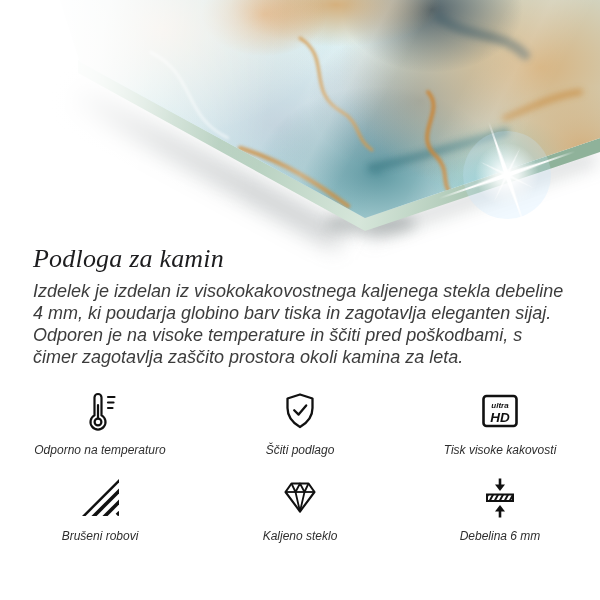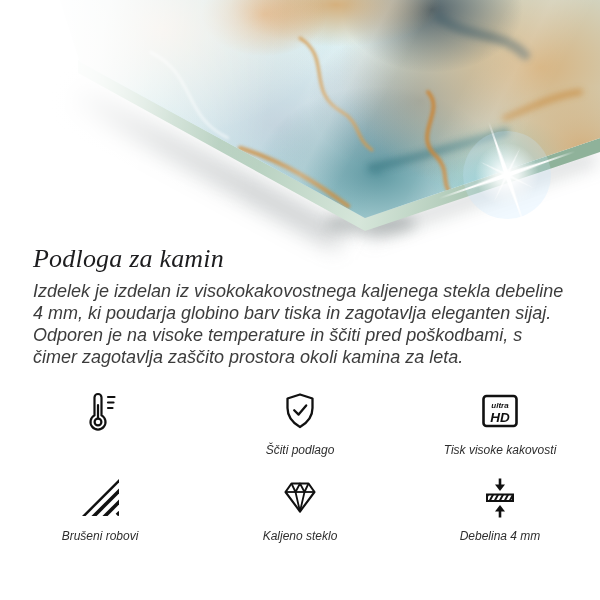--- a/index.html
+++ b/index.html
@@ -139,20 +139,21 @@
           <path d="M16.5 26.4 L16.5 8.5 A3.5 3.5 0 0 1 23.5 8.5 L23.5 26.4 A7.5 7.5 0 1 1 16.5 26.4 Z" stroke-width="2.2" stroke-linejoin="round"></path>
           <line x1="20" y1="16" x2="20" y2="29" stroke-width="2.2" stroke-linecap="round"></line>
           <circle cx="20" cy="33" r="3.4" stroke-width="2.2"></circle>
           <g stroke-width="2.2" stroke-linecap="round">
             <line x1="30" y1="8" x2="36.5" y2="8"></line>
             <line x1="30" y1="13.5" x2="35.5" y2="13.5"></line>
             <line x1="30" y1="19" x2="34.5" y2="19"></line>
           </g>
         </svg>
       </div>
+      <div class="label">Odporno na temperaturo</div>
     </div>
 
     <div class="feature">
       <div class="ic">
         <svg width="44" height="44" viewBox="0 0 44 44" fill="none" stroke="#111111">
           <path d="M22 5.5 L34.5 9.5 L34.5 19 C34.5 28.5 29 34 22 38 C15 34 9.5 28.5 9.5 19 L9.5 9.5 Z" stroke-width="2.3" stroke-linejoin="round"></path>
           <path d="M16.2 21.2 L20.6 25.6 L28.2 16.4" stroke-width="2.3" stroke-linecap="round" stroke-linejoin="round"></path>
         </svg>
       </div>
       <div class="label">Ščiti podlago</div>
@@ -216,17 +217,17 @@
             <line x1="20" y1="29" x2="27" y2="16"></line>
             <line x1="25" y1="29" x2="32" y2="16"></line>
             <line x1="30" y1="29" x2="37" y2="16"></line>
           </g>
           <line x1="22" y1="3.5" x2="22" y2="10" stroke="#111111" stroke-width="2.6"></line>
           <path d="M17 9.5 L27 9.5 L22 16 Z" fill="#111111"></path>
           <line x1="22" y1="42.5" x2="22" y2="36" stroke="#111111" stroke-width="2.6"></line>
           <path d="M17 36.5 L27 36.5 L22 30 Z" fill="#111111"></path>
         </svg>
       </div>
-      <div class="label">Debelina 4 mm</div>
+      <div class="label">Debelina 6 mm</div>
     </div>
 
   </div>
 </div>
 
 </body></html>

